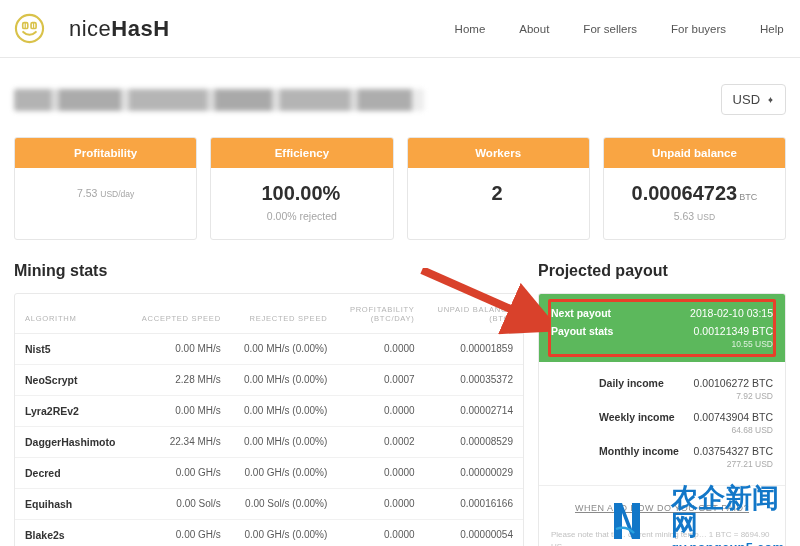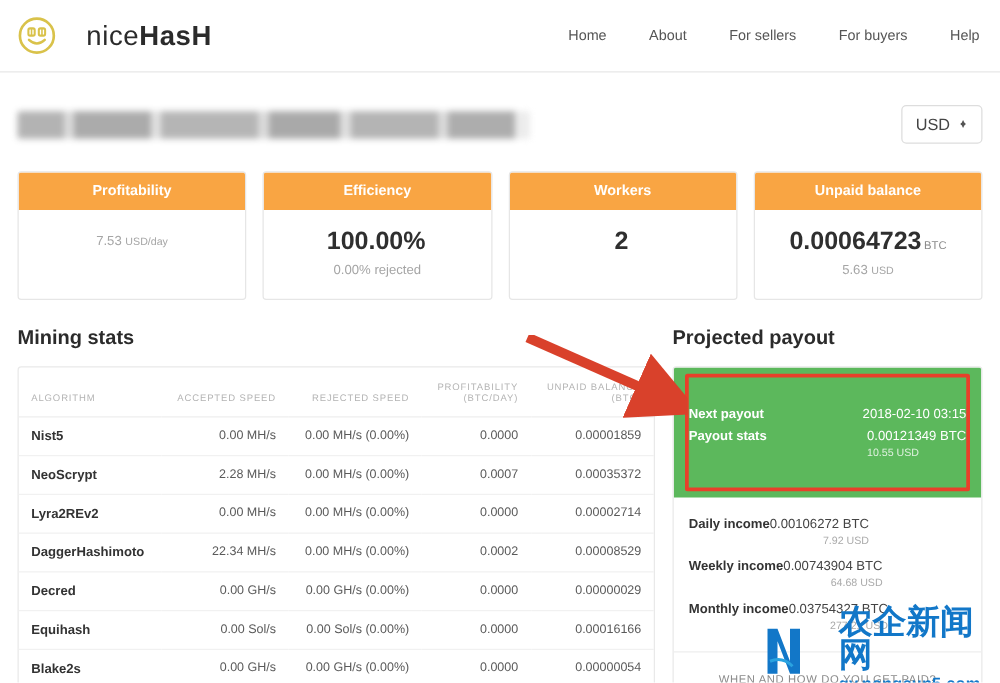--- a/index.html
+++ b/index.html
@@ -94,33 +94,33 @@
   }
   tbody td.algo { text-align: left; font-weight: bold; color: #333; font-size: 10.5px; }
   tbody tr:last-child td { border-bottom: none; }
 
   
   .payout-card {
     margin-top: 13px; border: 1px solid #e9e9e9; border-radius: 3px;
     background: #fff; overflow: hidden;
   }
   .green {
-    background: #5cb85c; color: #fff; padding: 28px 12px;
+    background: #5cb85c; color: #fff; padding: 10px 12px;
     position: relative;
   }
   .prow { display: flex; justify-content: space-between; align-items: flex-start; padding: 3px 0; }
   .prow .k { font-size: 10.5px; font-weight: bold; }
-  .prow .v { font-size: 10.5px; }
+  .prow .v { font-size: 10.5px; text-align: right; }
   .prow .v .sm { display: block; font-size: 8.5px; opacity: .8; margin-top: 2px; }
   .redbox {
     position: absolute; left: 9px; top: 5px; right: 9px; bottom: 5px;
     border: 3px solid #e8402a; border-radius: 2px; pointer-events: none;
   }
   .inc-list { padding: 10px 12px 11px 12px; }
-  .inc { display: flex; justify-content: flex-start; align-items: flex-start; padding: 5px 0; }
+  .inc { display: flex; justify-content: space-between; align-items: flex-start; padding: 5px 0; margin-left: 48px; }
   .inc .k { font-size: 10.5px; font-weight: bold; color: #333; }
   .inc .v { font-size: 10.5px; color: #444; text-align: right; }
   .inc .v .sm { display: block; font-size: 8.5px; color: #aaa; margin-top: 2px; }
   .paidlink {
     border-top: 1px solid #eee; text-align: center; padding: 11px 6px 9px 6px;
   }
   .paidlink a {
     font-size: 9px; letter-spacing: .5px; color: #8a8a8a;
     text-decoration: underline; text-transform: uppercase;
   }

